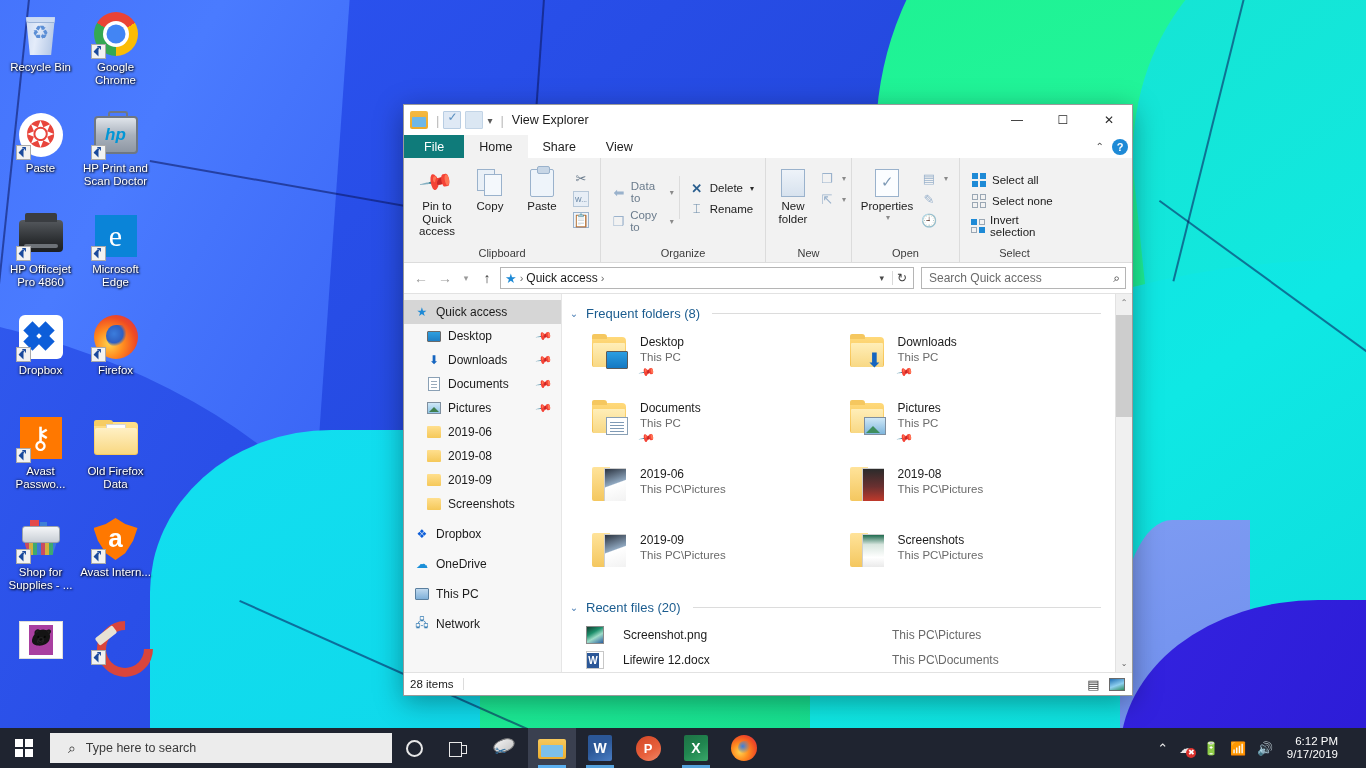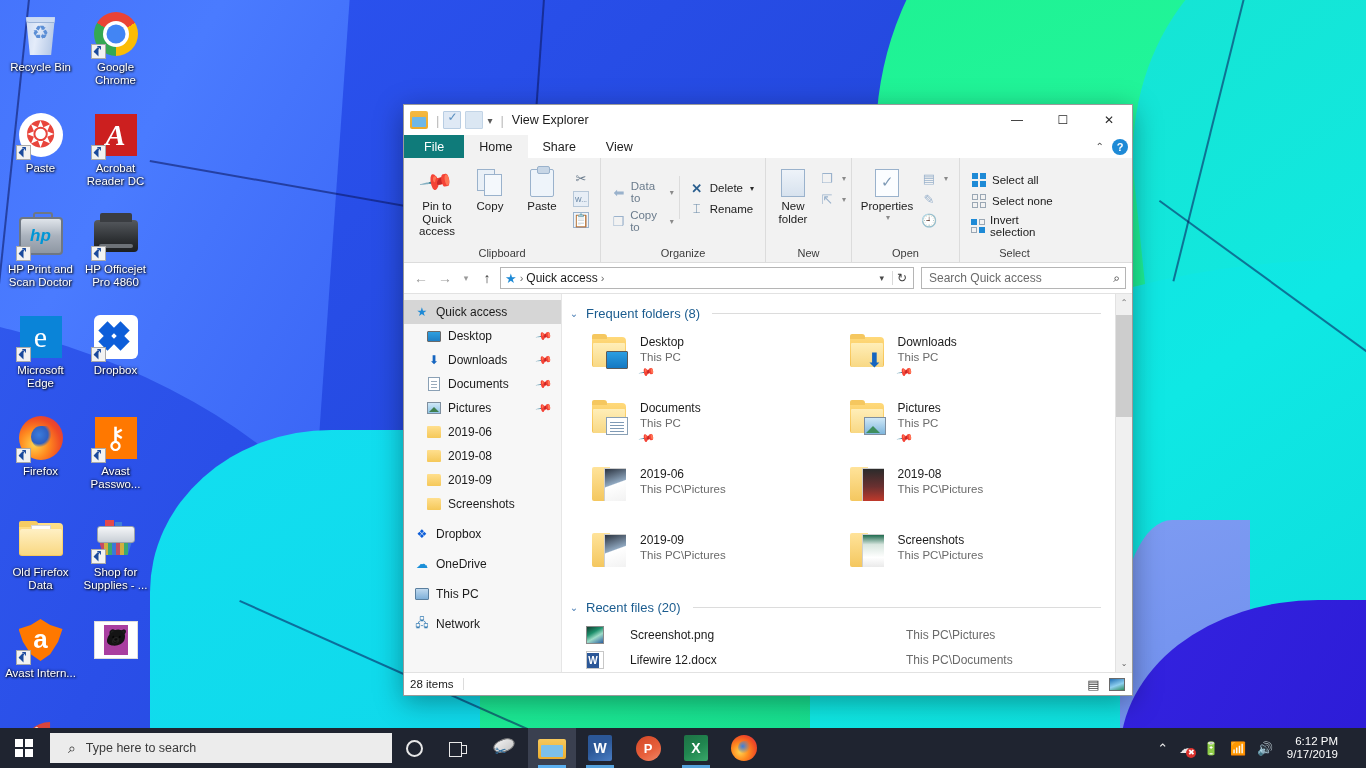--- a/index.html
+++ b/index.html
@@ -405,21 +405,21 @@
   .emb-pic::after { content:""; position:absolute; left:1px; bottom:1px; width:0; height:0; border-left:7px solid transparent; border-right:7px solid transparent; border-bottom:7px solid #3f8f5f; }
 
   .tf-open { position:absolute; left:2px; top:2px; width:18px; height:34px; background:linear-gradient(180deg,#ffe39a,#f4c75f); border-radius:2px 0 0 2px; }
   .tf-sheets { position:absolute; left:14px; top:3px; width:22px; height:33px; background:#fff; border:1px solid #cfcfcf; }
   .tf-thumb-dark { position:absolute; left:15px; top:4px; width:21px; height:32px; background:linear-gradient(180deg,#2b2b2b,#6a3030 55%,#c0392b 100%); }
   .tf-thumb-bw { position:absolute; left:15px; top:4px; width:21px; height:32px; background:linear-gradient(160deg,#2b3340 0%,#8fa7bf 45%,#ffffff 48%,#f2f2f2 100%); }
   .tf-thumb-gr { position:absolute; left:15px; top:4px; width:21px; height:32px; background:linear-gradient(180deg,#1f6b4f 0%,#d8e6df 30%,#ffffff 70%,#eaeaea 100%); }
 
   
   .file-list { padding: 4px 14px 0 24px; }
-  .file-row { display:flex; align-items:center; height:25px; gap:26px; }
+  .file-row { display:flex; align-items:center; height:25px; gap:19px; }
   .fr-ico { width:18px; height:18px; position:relative; flex:0 0 18px; }
   .fr-name { font-size:12px; color:#1b1b1b; width:250px; }
   .fr-loc { font-size:12px; color:#6a6a6a; }
   .fi-png { background:linear-gradient(150deg,#123e2f 0%,#1c8f6b 35%,#9fdcc8 60%,#2b5fa0 100%); border:1px solid #8a8a8a; }
   .fi-docx { background:#fff; border:1px solid #c7c7c7; position:relative; }
   .fi-docx::after { content:"W"; position:absolute; left:0; top:1px; width:12px; height:15px; background:#2b5797; color:#fff; font-size:10px; font-weight:700; text-align:center; line-height:15px; }
 
   
   .vscroll {
     position:absolute; right:0; top:0; bottom:0; width:17px;
@@ -532,27 +532,20 @@
     </div>
 
     <div class="desk-icon">
       <div class="di-glyph">
         <div class="ic-loom"></div>
           <div class="shortcut-arrow"></div>
       </div>
       <div class="di-label">Paste</div>
     </div>
 
-    <div class="desk-icon">
-      <div class="di-glyph">
-        <div class="ic-acrobat"></div>
-          <div class="shortcut-arrow"></div>
-      </div>
-      <div class="di-label">Acrobat Reader DC</div>
-    </div>
 
     <div class="desk-icon">
       <div class="di-glyph">
         <div class="ic-hpcase">
             <div class="ic-hpcase-h"></div>
           </div>
           <div class="shortcut-arrow"></div>
       </div>
       <div class="di-label">HP Print and Scan Doctor</div>
     </div>

